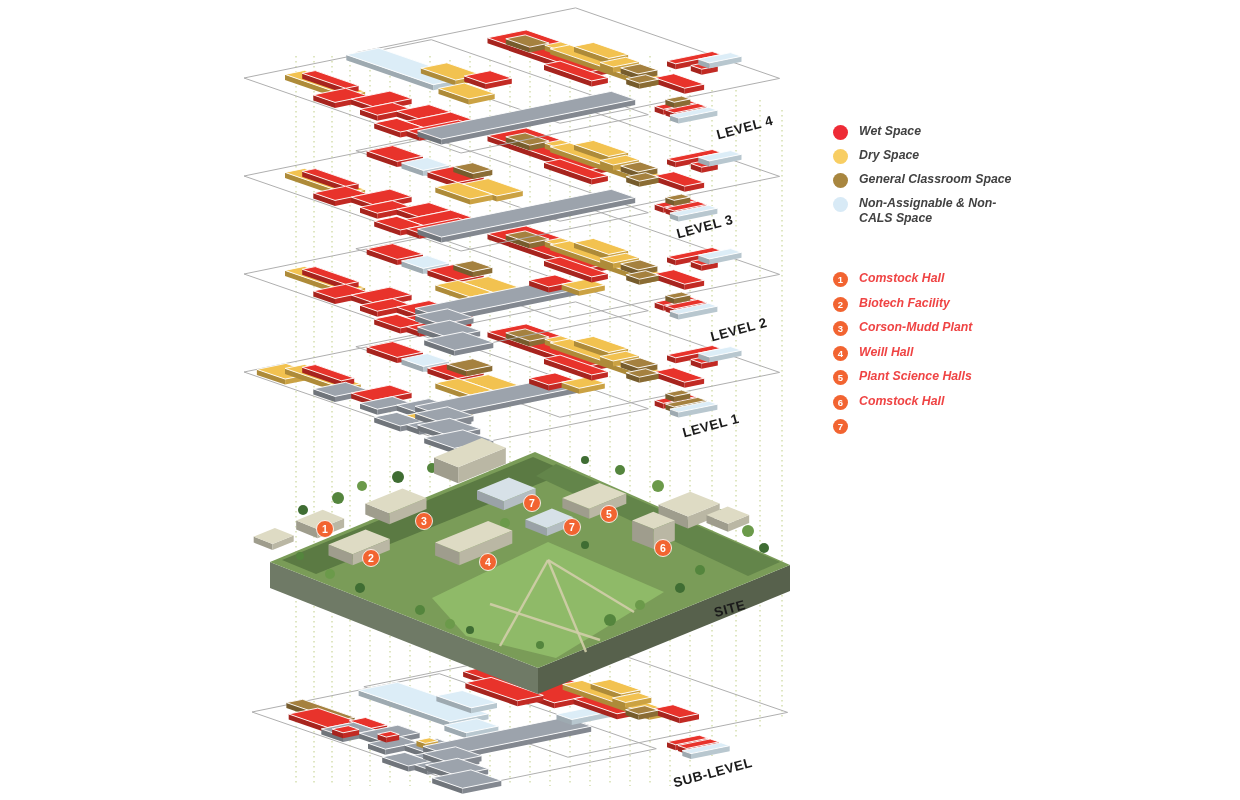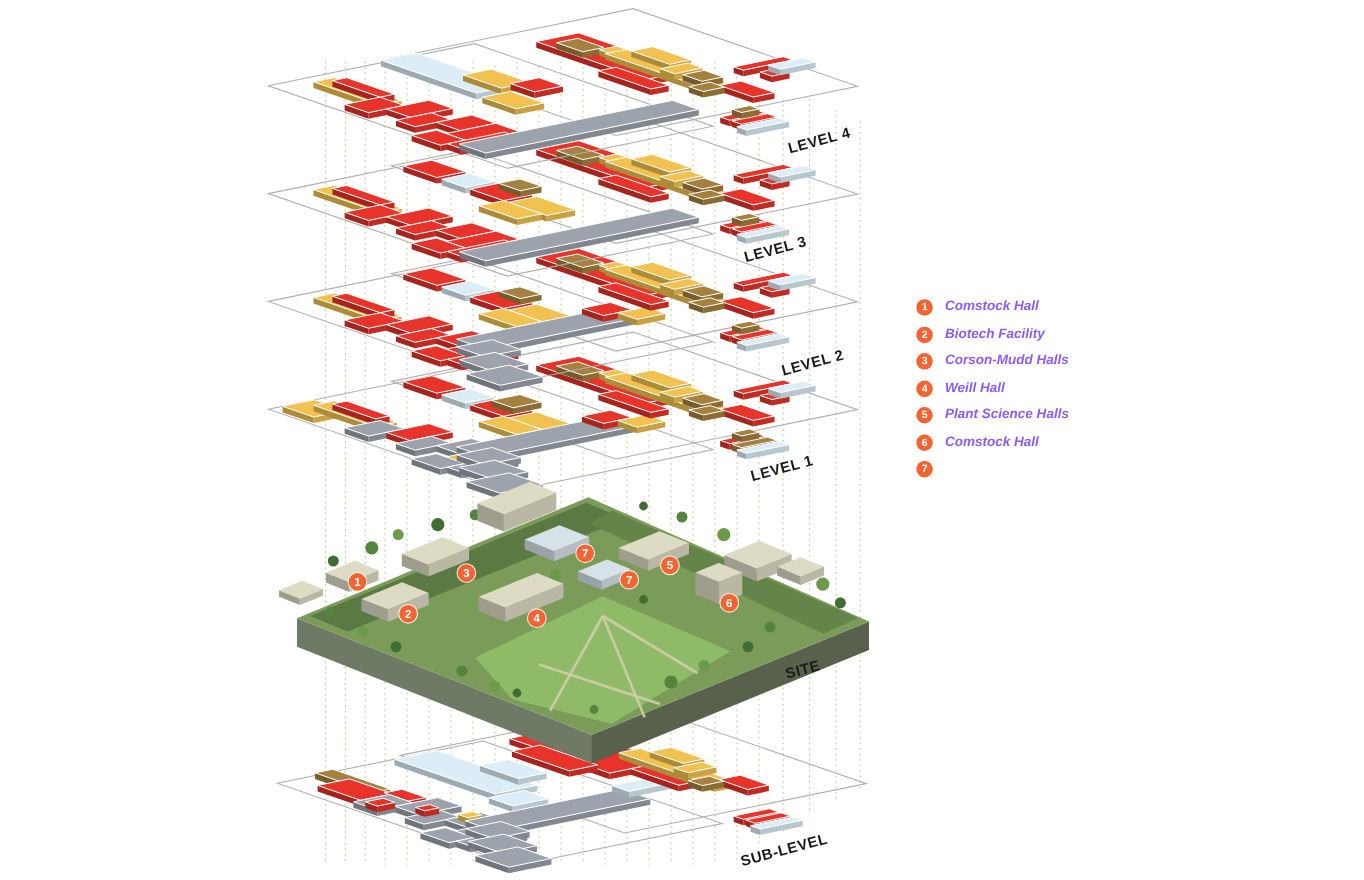--- a/index.html
+++ b/index.html
@@ -11,21 +11,21 @@
   .blist{left:833px;top:271px;}
   .lrow,.brow{display:flex;align-items:flex-start;margin-bottom:8px;}
   .dot{width:15px;height:15px;border-radius:50%;flex:0 0 15px;margin-top:1px;}
   .lrow .txt{margin-left:11px;font-size:12.3px;font-style:italic;font-weight:bold;
              color:#414141;line-height:1.2;width:155px;}
   .badge{width:15px;height:15px;border-radius:50%;flex:0 0 15px;color:#fff;
          font-size:9.5px;font-weight:bold;display:flex;align-items:center;
          justify-content:center;margin-top:1px;}
   .brow{margin-bottom:8.5px;}
   .brow .txt{margin-left:11px;font-size:12.3px;font-style:italic;font-weight:bold;
-             color:#8b5cf6;line-height:1.2;width:150px;}
+             color:#ef4444;line-height:1.2;width:150px;}
 </style>
 </head>
 <body>
 
 <div class="stage">
   <svg id="diagram" width="860" height="800" viewBox="0 0 860 800">
       <g>
         <line x1="296" y1="56" x2="296" y2="786" stroke="#BFCE85" stroke-width="1" stroke-dasharray="1.5 3.5"></line>
         <line x1="314" y1="56" x2="314" y2="786" stroke="#BFCE85" stroke-width="1" stroke-dasharray="1.5 3.5"></line>
         <line x1="332" y1="56" x2="332" y2="786" stroke="#BFCE85" stroke-width="1" stroke-dasharray="1.5 3.5"></line>
@@ -1098,33 +1098,51 @@
           </g>
           <g>
             <circle cx="663" cy="548" r="8.5" fill="#F26431" stroke="rgba(255,255,255,0.85)" stroke-width="1"></circle>
             <text x="663" y="551.6" text-anchor="middle" font-family="Liberation Sans, sans-serif" font-size="10.5" font-weight="bold" fill="#ffffff">6</text>
           </g>
         </g>
         <text x="731" y="613" transform="rotate(-15 731 613)" text-anchor="middle" font-family="Liberation Sans, sans-serif" font-size="13.5" font-weight="bold" letter-spacing="0.5" fill="#1A1A1A">SITE</text>
       </g>
     </svg>
 
+  <div class="panel legend">
+    <div class="lrow">
+      <span class="dot" style="background-color: rgb(238, 43, 54);"></span>
+      <span class="txt">Wet Space</span>
+    </div>
+    <div class="lrow">
+      <span class="dot" style="background-color: rgb(248, 206, 99);"></span>
+      <span class="txt">Dry Space</span>
+    </div>
+    <div class="lrow">
+      <span class="dot" style="background-color: rgb(168, 134, 63);"></span>
+      <span class="txt">General Classroom Space</span>
+    </div>
+    <div class="lrow">
+      <span class="dot" style="background-color: rgb(216, 234, 246);"></span>
+      <span class="txt">Non-Assignable &amp; Non-CALS Space</span>
+    </div>
+  </div>
 
   <div class="panel blist">
     <div class="brow">
       <span class="badge" style="background-color: rgb(242, 100, 49);">1</span>
       <span class="txt">Comstock Hall</span>
     </div>
     <div class="brow">
       <span class="badge" style="background-color: rgb(242, 100, 49);">2</span>
       <span class="txt">Biotech Facility</span>
     </div>
     <div class="brow">
       <span class="badge" style="background-color: rgb(242, 100, 49);">3</span>
-      <span class="txt">Corson-Mudd Halls</span>
+      <span class="txt">Corson-Mudd Plant</span>
     </div>
     <div class="brow">
       <span class="badge" style="background-color: rgb(242, 100, 49);">4</span>
       <span class="txt">Weill Hall</span>
     </div>
     <div class="brow">
       <span class="badge" style="background-color: rgb(242, 100, 49);">5</span>
       <span class="txt">Plant Science Halls</span>
     </div>
     <div class="brow">

